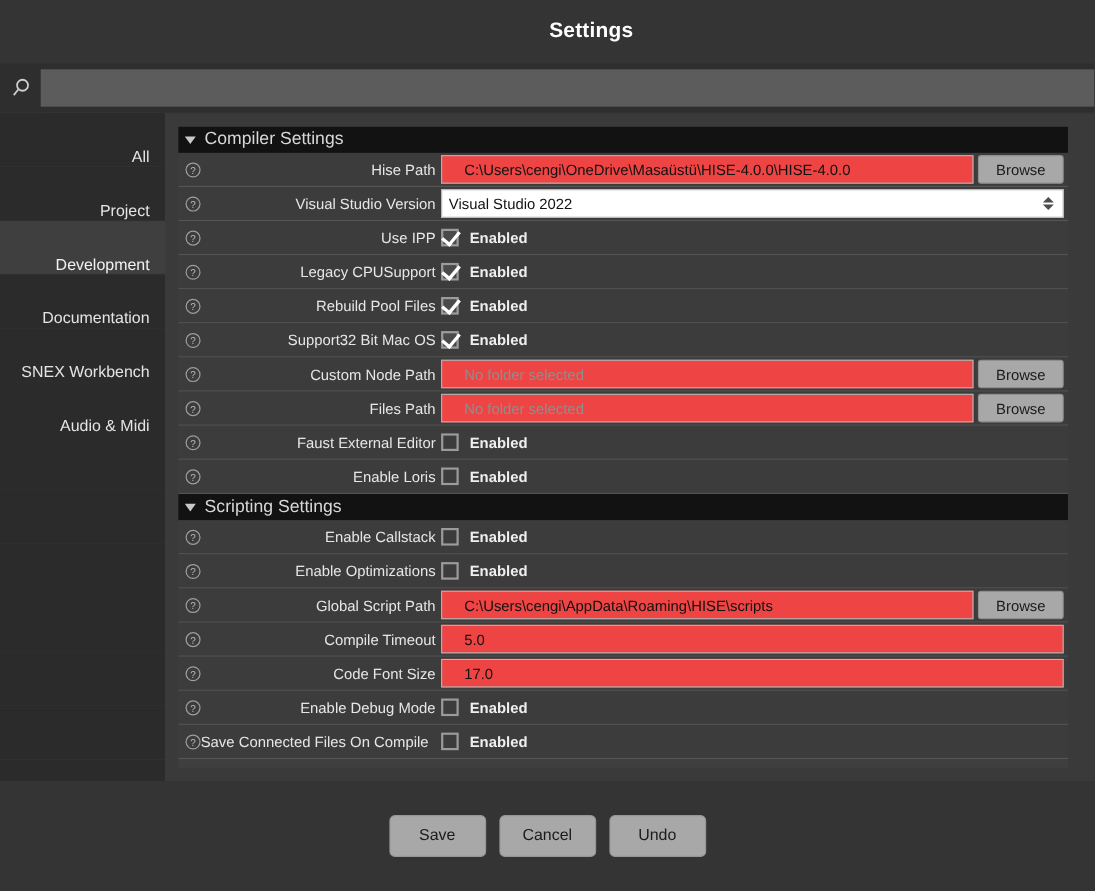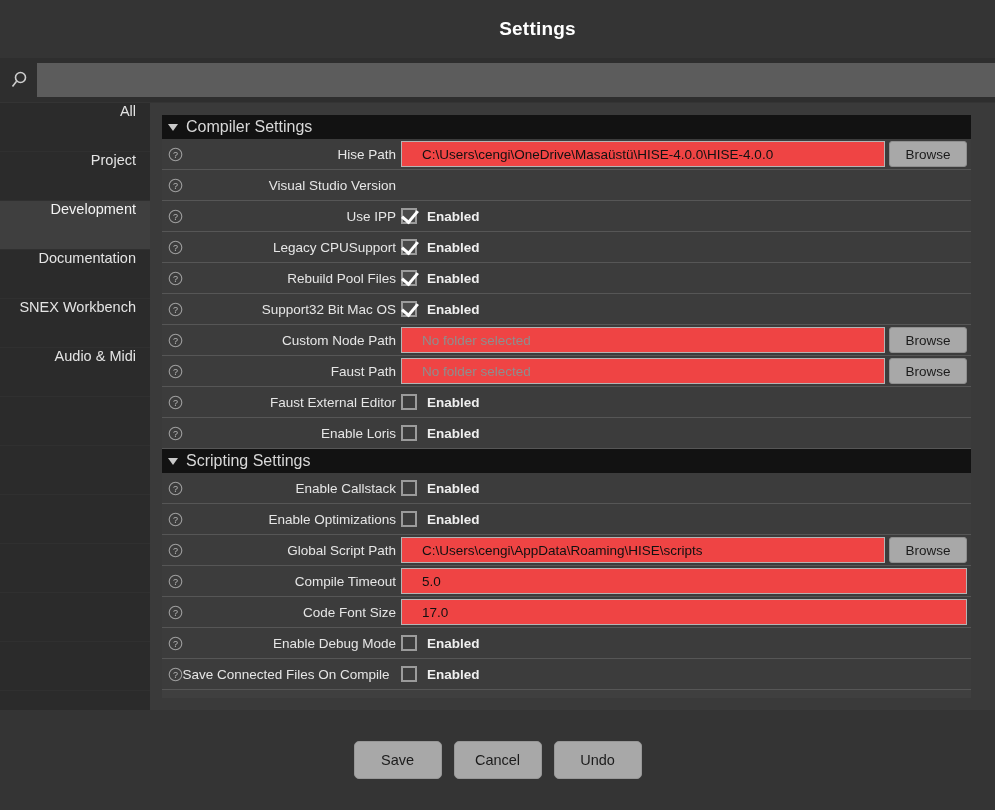--- a/index.html
+++ b/index.html
@@ -70,21 +70,21 @@
   .sidebar {
     position: absolute;
     left: 0; top: 103px;
     width: 150px;
     height: 607px;
     background: #2b2b2b;
   }
   .side-item {
     height: 49px;
     display: flex;
-    align-items: flex-start;
+    align-items: flex-end;
     justify-content: flex-end;
     padding-right: 14px;
     color: #e4e4e4;
     font-size: 14.5px;
     border-bottom: 1px solid #303030;
     background: #2b2b2b;
     cursor: pointer;
     white-space: nowrap;
   }
   .side-item.active {
@@ -366,20 +366,29 @@
         </div>
 
         <div class="row">
           <div class="help-icon">
             <svg width="15" height="15" viewBox="0 0 15 15">
               <circle cx="7.5" cy="7.5" r="6.3" fill="none" stroke="#9d9d9d" stroke-width="1.1"></circle>
               <text x="7.5" y="11" font-size="9" fill="#b8b8b8" text-anchor="middle" font-family="Liberation Sans">?</text>
             </svg>
           </div>
           <div class="row-label">Visual Studio Version</div>
+          <div class="row-ctrl">
+            <div class="combo">
+              <span>Visual Studio 2022</span>
+              <span class="combo-arrows">
+                <span class="arrow-up"></span>
+                <span class="arrow-dn"></span>
+              </span>
+            </div>
+          </div>
         </div>
 
         <div class="row">
           <div class="help-icon">
             <svg width="15" height="15" viewBox="0 0 15 15">
               <circle cx="7.5" cy="7.5" r="6.3" fill="none" stroke="#9d9d9d" stroke-width="1.1"></circle>
               <text x="7.5" y="11" font-size="9" fill="#b8b8b8" text-anchor="middle" font-family="Liberation Sans">?</text>
             </svg>
           </div>
           <div class="row-label">Use IPP</div>
@@ -453,21 +462,21 @@
           </div>
         </div>
 
         <div class="row">
           <div class="help-icon">
             <svg width="15" height="15" viewBox="0 0 15 15">
               <circle cx="7.5" cy="7.5" r="6.3" fill="none" stroke="#9d9d9d" stroke-width="1.1"></circle>
               <text x="7.5" y="11" font-size="9" fill="#b8b8b8" text-anchor="middle" font-family="Liberation Sans">?</text>
             </svg>
           </div>
-          <div class="row-label">Faust Path</div>
+          <div class="row-label">Files Path</div>
           <div class="row-ctrl">
             <input class="tfield" type="text" placeholder="No folder selected" style="">
             <button class="browse-btn">Browse</button>
           </div>
         </div>
 
         <div class="row">
           <div class="help-icon">
             <svg width="15" height="15" viewBox="0 0 15 15">
               <circle cx="7.5" cy="7.5" r="6.3" fill="none" stroke="#9d9d9d" stroke-width="1.1"></circle>

